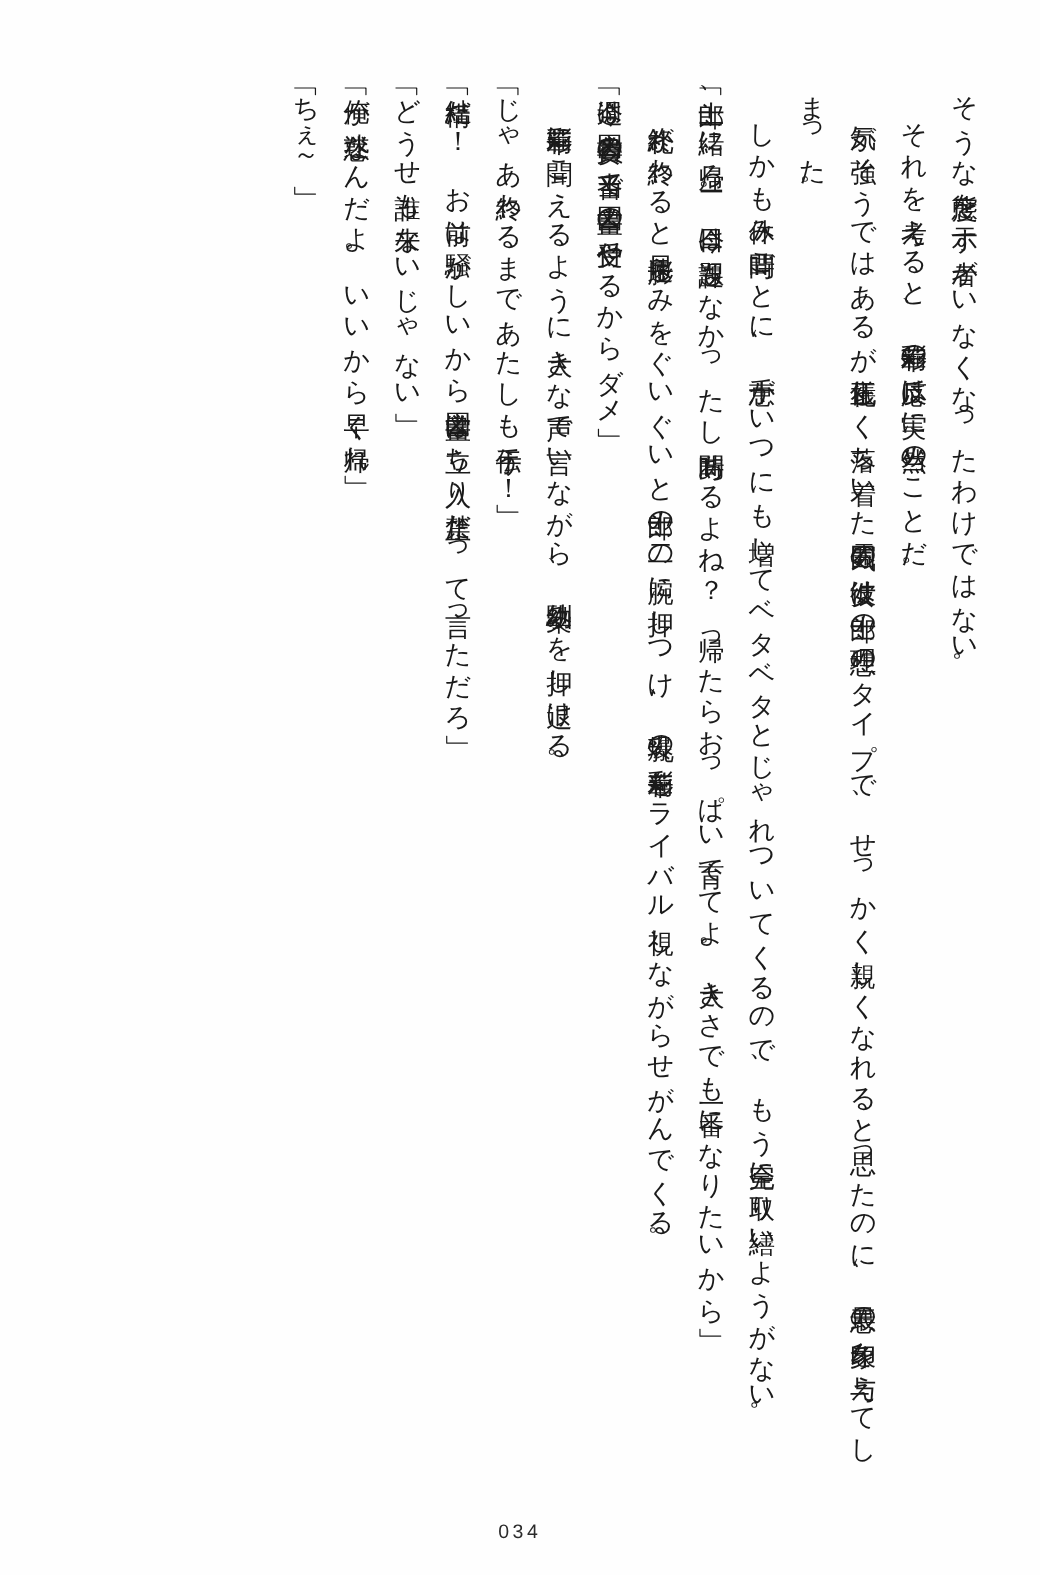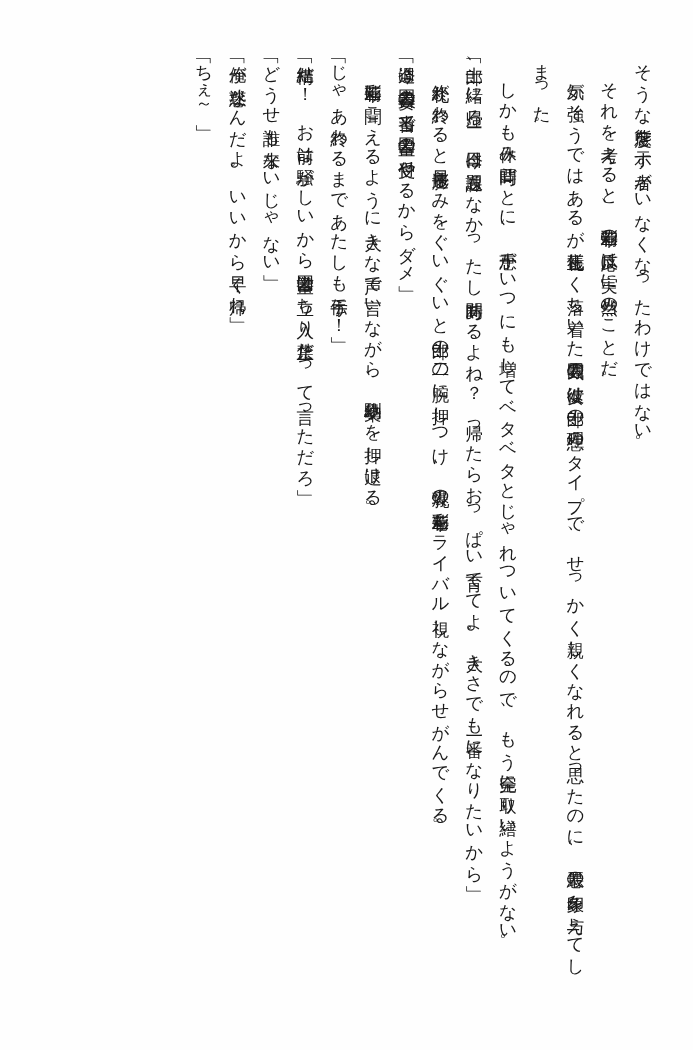--- a/index.html
+++ b/index.html
@@ -75,14 +75,15 @@
     <p class="para indent">終礼が終わると早速膨らみをぐいぐいと士郎の二の腕に押しつけ、爆乳の彩莉華をライバル視しながらせがんでくる。</p>
     <p class="para">「今週は図書委員の当番で図書室の受付やるからダメ」</p>
     <p class="para indent">彩莉華に聞こえるように大きな声で言いながら、幼馴染みを押し退ける。</p>
     <p class="para">「じゃあ終わるまであたしも手伝う！」</p>
     <p class="para">「結構だ！　お前は騒がしいから図書室は立ち入り禁止だって言っただろ」</p>
     <p class="para">「どうせ誰も来ないじゃない」</p>
     <p class="para">「俺が迷惑なんだよ。いいから早く帰れ」</p>
     <p class="para">「ちぇ～」</p>
   </div>
 
+  <div id="page-number">034</div>
 
 </div>
 
 </body></html>

